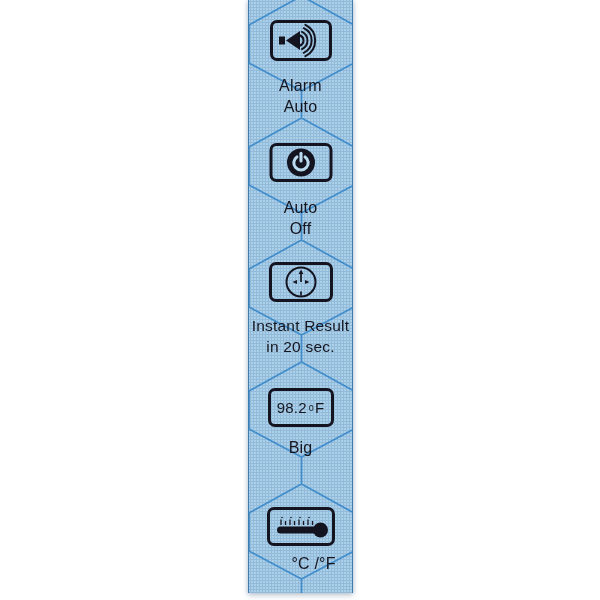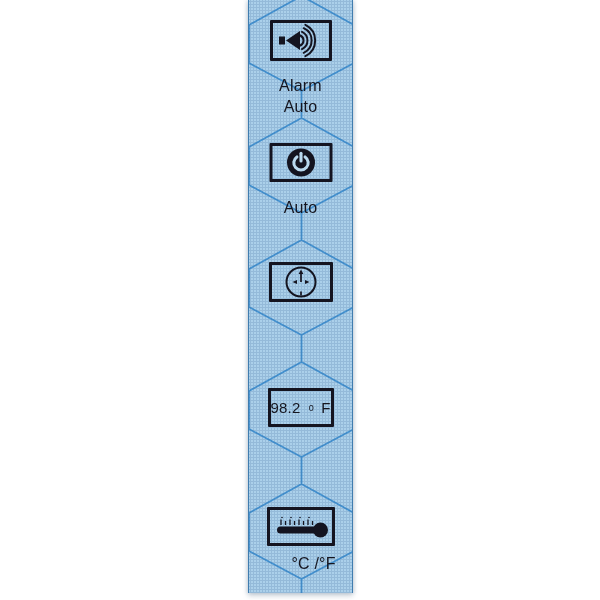--- a/index.html
+++ b/index.html
@@ -30,23 +30,23 @@
     background-size:3px 3px;
     pointer-events:none;
     z-index:2;
   }
   svg.hexbg { position:absolute; inset:0; z-index:1; }
 
   .icon-box {
     position:absolute;
     left:50%; transform:translateX(-50%);
     border:3px solid #141420;
-    border-radius:1px;
+    border-radius:7px;
     z-index:3;
-    display:flex; align-items:center; justify-content:space-between;
+    display:flex; align-items:center; justify-content:center;
   }
   .box-speaker { top:20px; width:62px; height:41px; }
   .box-power   { top:143px; width:63px; height:39px; }
   .box-clock   { top:262px; width:64px; height:40px; }
   .box-display { top:388px; width:66px; height:39px; }
   .box-thermo  { top:507px; width:68px; height:39px; }
 
   .label {
     position:absolute;
     left:0; width:100%;
@@ -101,39 +101,45 @@
 
     <div class="icon-box box-power">
       <svg width="57" height="33" viewBox="0 0 57 33">
         <circle cx="28.5" cy="16.5" r="14" fill="#141420"></circle>
         <path d="M32.6,10.9 A7.2,7.2 0 1 1 24.4,10.9" fill="none" stroke="#B9D9EF" stroke-width="3.1" stroke-linecap="round"></path>
         <path d="M28.5,7.2 L28.5,15" fill="none" stroke="#B9D9EF" stroke-width="3.1" stroke-linecap="round"></path>
       </svg>
     </div>
     <div class="label lab-auto">
       <span>Auto</span>
+      <span>Off</span>
     </div>
 
     <div class="icon-box box-clock">
       <svg width="58" height="34" viewBox="0 0 58 34">
         <circle cx="29" cy="17" r="14.5" fill="none" stroke="#141420" stroke-width="2"></circle>
         <line x1="29" y1="17" x2="29" y2="7.5" stroke="#141420" stroke-width="1.7"></line>
         <polygon points="29,4.5 26.6,9 31.4,9" fill="#141420"></polygon>
         <polygon points="20.5,17 25,14.9 25,19.1" fill="#141420"></polygon>
         <polygon points="37.5,17 33,14.9 33,19.1" fill="#141420"></polygon>
         <line x1="29" y1="30.5" x2="29" y2="26.5" stroke="#141420" stroke-width="1.7"></line>
       </svg>
     </div>
+    <div class="label lab-instant">
+      <span>Instant Result</span>
+      <span>in 20 sec.</span>
+    </div>
 
     <div class="icon-box box-display">
       <span>98.2</span>
         <sup>0</sup>
         <span>F</span>
     </div>
     <div class="label lab-big">
+      <span>Big</span>
     </div>
 
     <div class="icon-box box-thermo">
       <svg width="62" height="33" viewBox="0 0 62 33">
         <line x1="11" y1="15" x2="11" y2="9.5" stroke="#141420" stroke-width="1.3"></line>
         <line x1="15.5" y1="15" x2="15.5" y2="11" stroke="#141420" stroke-width="1.3"></line>
         <line x1="20" y1="15" x2="20" y2="9.5" stroke="#141420" stroke-width="1.3"></line>
         <line x1="24.5" y1="15" x2="24.5" y2="11" stroke="#141420" stroke-width="1.3"></line>
         <line x1="29" y1="15" x2="29" y2="9.5" stroke="#141420" stroke-width="1.3"></line>
         <line x1="33.5" y1="15" x2="33.5" y2="11" stroke="#141420" stroke-width="1.3"></line>

